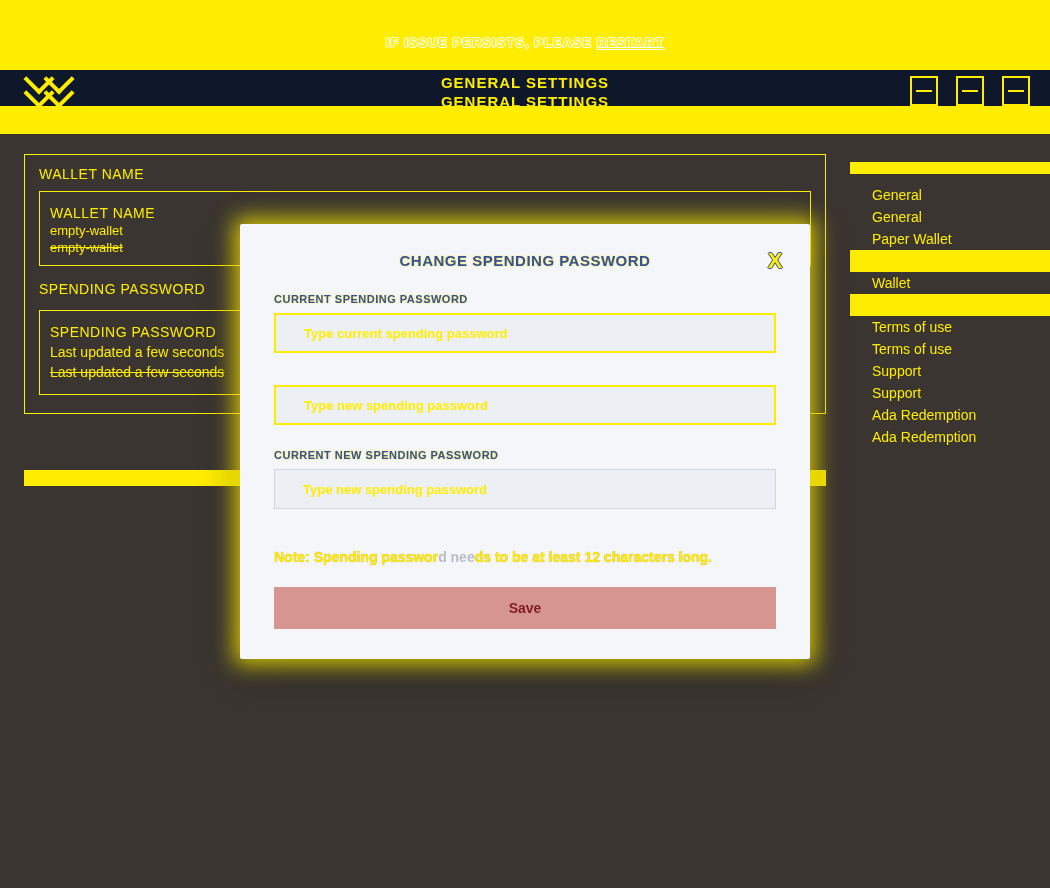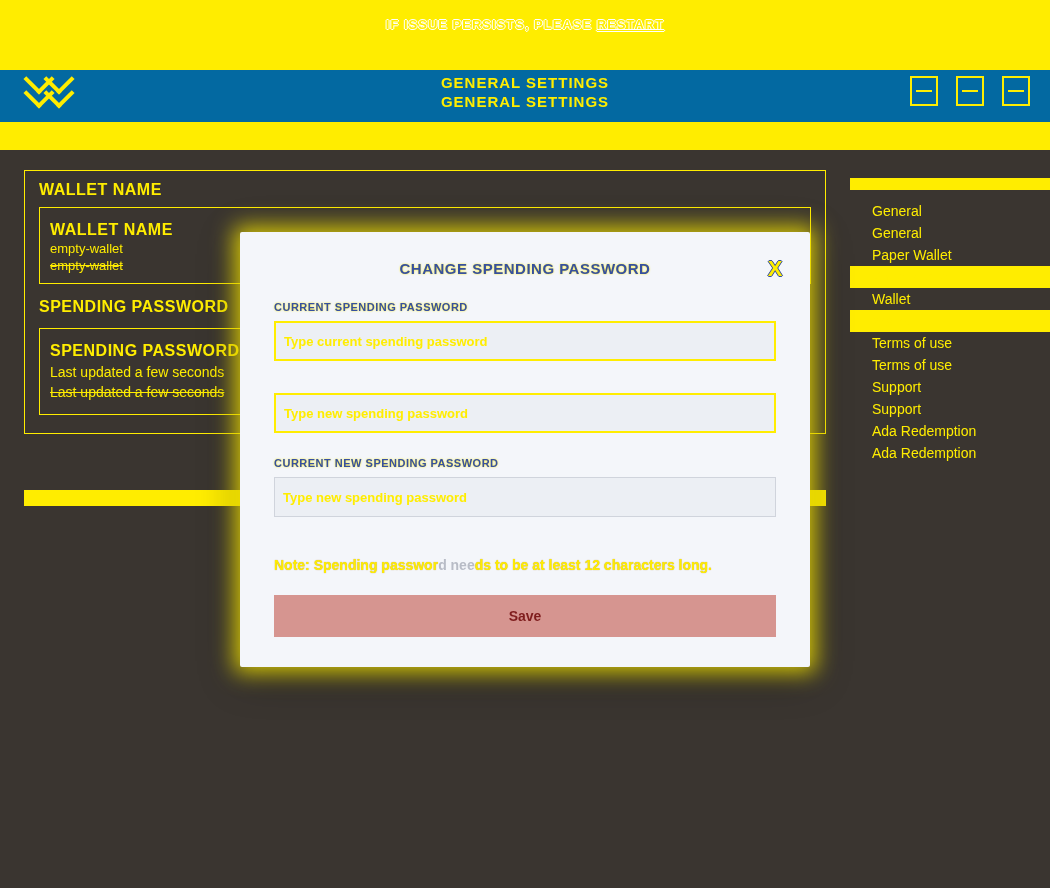--- a/index.html
+++ b/index.html
@@ -1,72 +1,72 @@
 <!DOCTYPE html>
 <html><head>
 <meta charset="utf-8">
 <style>
   html,body{margin:0;padding:0;width:1050px;height:888px;overflow:hidden;
     font-family:Arial,Helvetica,sans-serif;background:#3a3530;}
   
   .top-banner{background:#ffed00;height:70px;text-align:center;padding-top:12px;
     box-sizing:border-box;color:#ffed00;text-shadow:-1px 0 #fff,1px 0 #fff,0 -1px #fff,0 1px #fff;
     font-size:13px;letter-spacing:1px;font-weight:600;}
-  .top-banner .line2{margin-top:5px;}
+  .top-banner .line2{margin-top:23px;}
   .top-banner .link{text-decoration:underline;}
   
-  .title-bar{background:#0369a1;height:52px;position:relative;}
+  .title-bar{background:#0f172a;height:36px;position:relative;}
   .chevrons{position:absolute;left:28px;top:4px;width:40px;height:36px;}
   .chev{position:absolute;width:18px;height:18px;border-left:4px solid #ffed00;
     border-bottom:4px solid #ffed00;transform:rotate(-45deg);}
   .chev.c1{left:0;top:-6px;} .chev.c2{left:0;top:8px;}
   .chev.c3{left:20px;top:-6px;} .chev.c4{left:20px;top:8px;}
   .title-text{text-align:center;color:#ffed00;font-weight:700;letter-spacing:1px;
     font-size:15px;padding-top:4px;}
   .title-text .dup{display:block;margin-top:2px;}
   .title-icons{position:absolute;right:20px;top:6px;display:flex;gap:18px;}
   .ticon{width:28px;height:30px;border:2px solid #ffed00;box-sizing:border-box;position:relative;}
   .ticon::after{content:"";position:absolute;left:4px;right:4px;top:12px;border-top:2px solid #ffed00;}
   .ticon-wrap{position:relative;width:28px;height:30px;}
   
   .yellow-strip{background:#ffed00;height:28px;}
   
   .main{display:flex;}
   .content{flex:1;padding:20px 24px 0 24px;position:relative;}
   .sidebar{width:200px;padding-top:28px;}
   
   .card{border:1px solid #ffed00;padding:10px 14px 18px 14px;margin-bottom:0;position:relative;}
-  .card-label{color:#ffed00;font-size:16px;font-weight:700;letter-spacing:0.5px;}
+  .card-label{color:#ffed00;font-size:14px;font-weight:400;letter-spacing:0.5px;}
   .card-label.dup{display:block;margin-top:7px;}
   .wallet-name-box{border:1px solid #ffed00;margin-top:8px;padding:6px 10px 10px 10px;}
   .wallet-val{color:#ffed00;font-size:13px;margin-top:2px;}
   .wallet-val.strike{text-decoration:line-through;}
   .sp-box{border:1px solid #ffed00;margin-top:12px;padding:6px 10px 14px 10px;width:240px;}
   .sp-val{color:#ffed00;font-size:14px;margin-top:4px;}
   .sp-val.strike{text-decoration:line-through;}
   .bottom-yellow{background:#ffed00;height:16px;margin-top:56px;}
   
   .side-head{background:#ffed00;height:12px;margin:0 0 10px 0;}
   .side-item{color:#ffed00;font-size:14px;padding:3px 0 3px 22px;cursor:pointer;}
   .side-item.sel{background:#ffed00;color:#ffed00;}
   
   .overlay{position:absolute;left:0;top:0;width:1050px;height:888px;pointer-events:none;}
-  .modal{position:absolute;left:240px;top:232px;width:570px;background:#f4f6fa;
+  .modal{position:absolute;left:240px;top:224px;width:570px;background:#f4f6fa;
     border-radius:2px;padding:28px 34px 30px 34px;box-sizing:border-box;
     box-shadow:0 0 22px 6px rgba(255,237,0,0.8),0 8px 40px rgba(0,0,0,0.4);}
   .modal-title{text-align:center;color:#3650a0;font-size:15px;font-weight:700;
     letter-spacing:0.5px;text-shadow:0 0 2px #ffed00;}
   .modal-close{position:absolute;right:24px;top:26px;width:22px;height:22px;cursor:pointer;
     color:#ffed00;font-weight:900;font-size:22px;line-height:22px;text-align:center;
     text-shadow:-1px 0 #3650a0,1px 0 #3650a0,0 -1px #3650a0,0 1px #3650a0;}
   .field{margin-top:24px;}
   .field-label{font-size:11px;font-weight:700;letter-spacing:0.5px;color:#3650a0;
     text-shadow:0 0 2px #ffed00;}
   .field-input{width:100%;height:40px;margin-top:8px;border:2px solid #ffed00;
-    background:#eceff4;box-sizing:border-box;padding:0 8px;font-size:13px;font-weight:700;
+    background:#eceff4;box-sizing:border-box;padding:0 28px;font-size:13px;font-weight:700;
     color:#ffed00;outline:none;}
   .field-input::placeholder{color:#ffed00;opacity:1;}
   .field-input.plain{border:1px solid #d0d4dc;}
   .note{margin-top:40px;font-size:14px;font-weight:700;color:#ffed00;
     text-shadow:0 0 1px #b08f4a;}
   .note .mid{color:#b8bcc6;text-shadow:none;}
   .save-btn{width:100%;height:42px;margin-top:22px;background:#d69590;border:none;
     color:#7f1d1d;font-size:14px;font-weight:600;cursor:pointer;}
 </style>
 </head>

